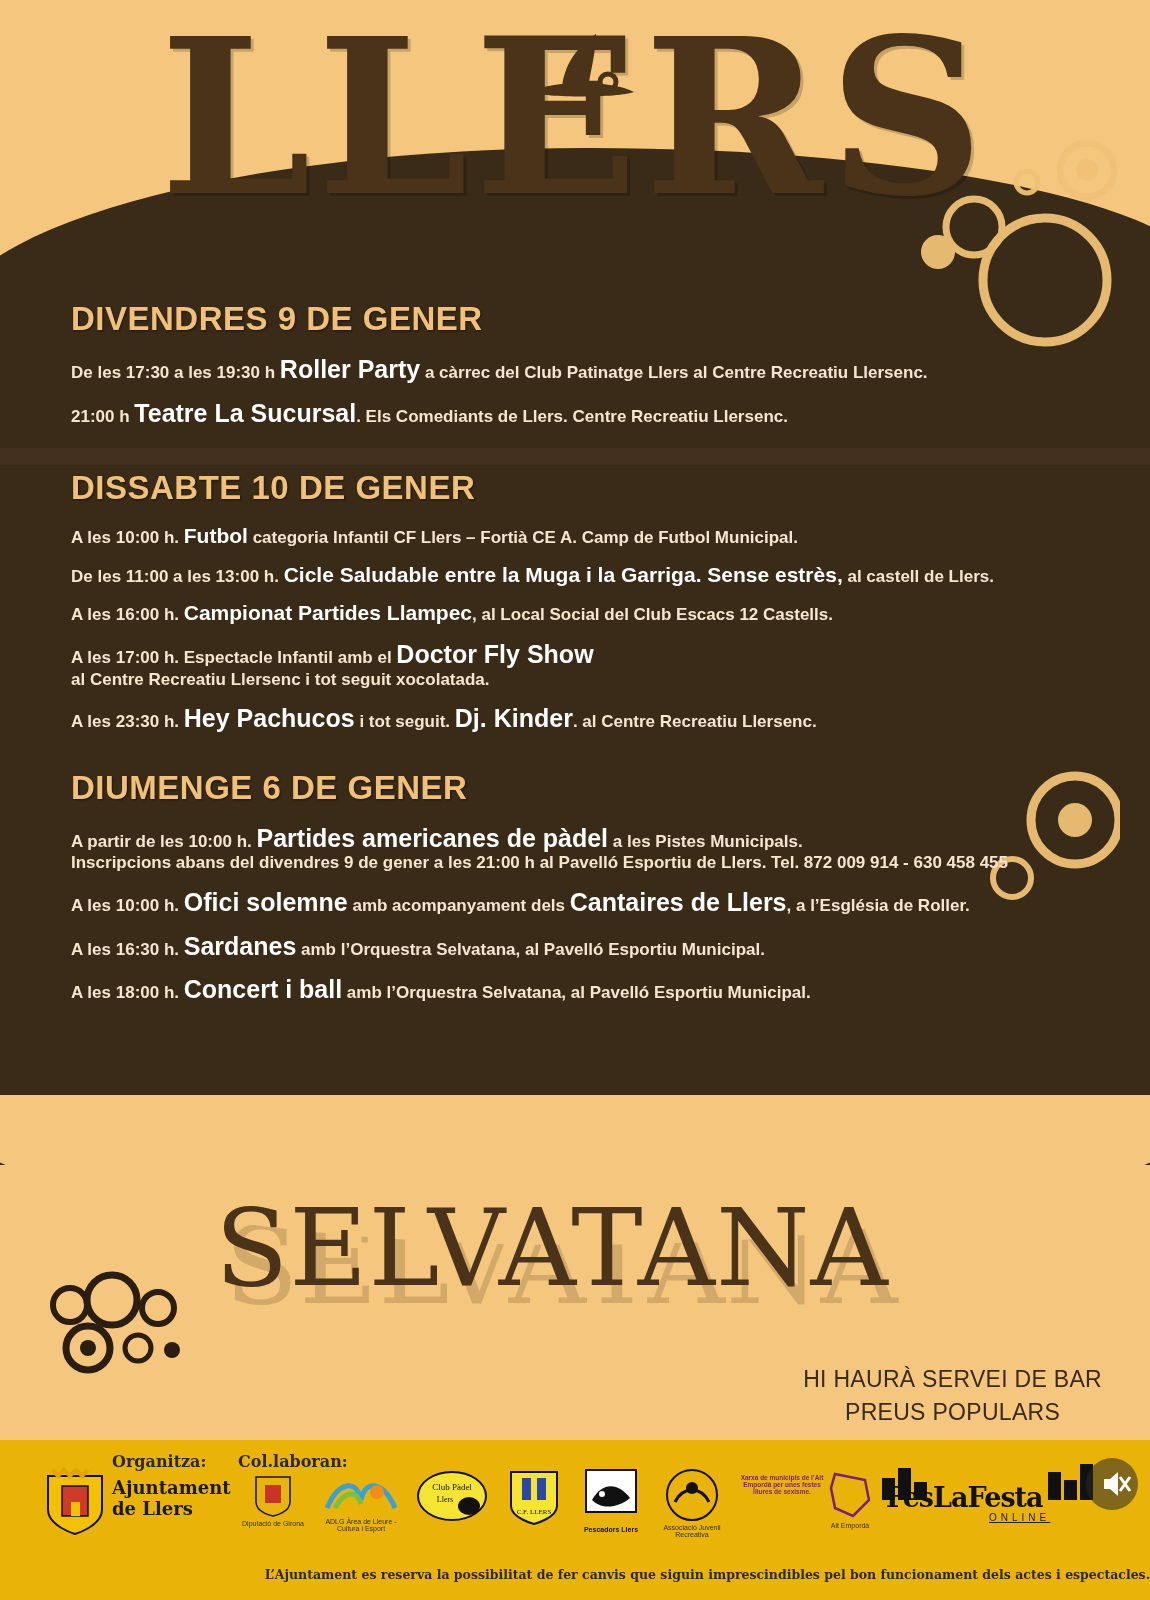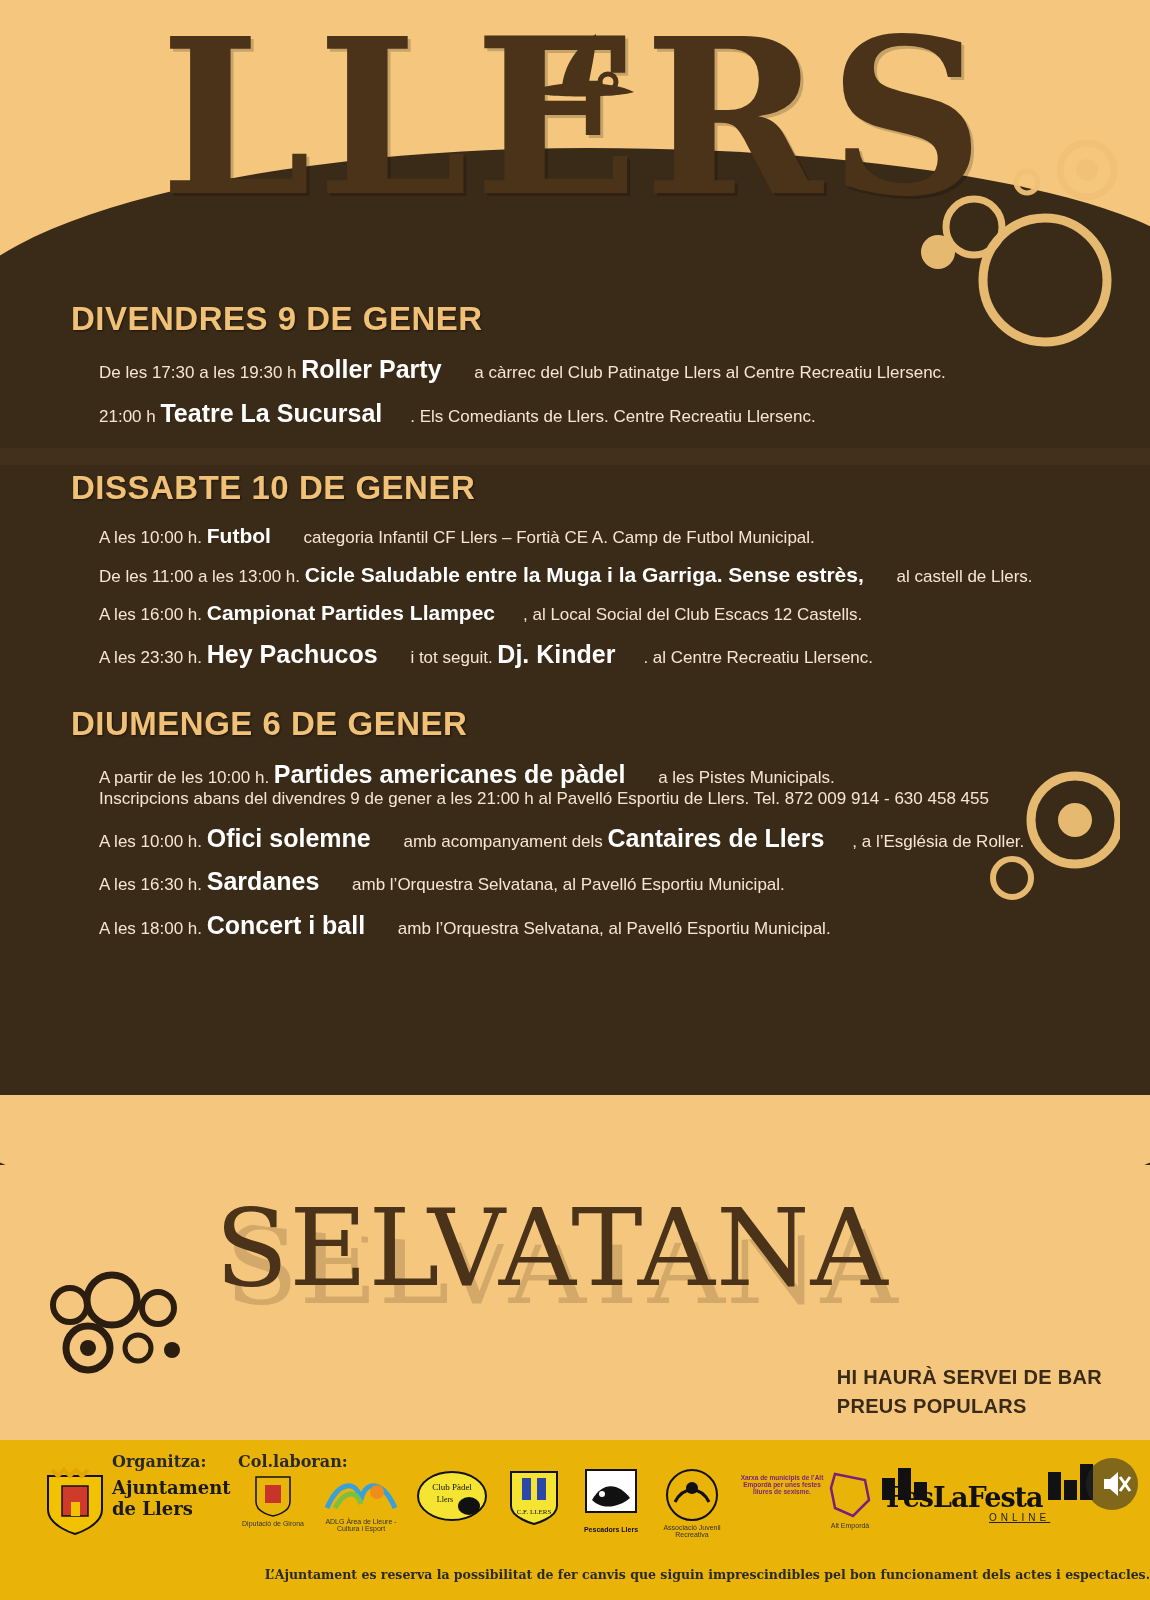--- a/index.html
+++ b/index.html
@@ -119,21 +119,21 @@
   .ev .hl {
     font-size: 25px;
     font-weight: bold;
     color: #ffffff;
   }
   .ev .hl2 {
     font-size: 21px;
     font-weight: bold;
     color: #ffffff;
   }
-  .ev b { font-weight: normal; margin-left: 28px; }
+  .ev b { font-weight: bold; }
   .sp1 { height: 28px; }
   .sp2 { height: 22px; }
 
   
   .circles-tr { position: absolute; right: 18px; top: 130px; z-index: 3; opacity: .95; }
   .circles-br { position: absolute; right: 30px; top: 760px; z-index: 3; opacity: .95; }
 
   
   .bottom-band {
     position: absolute;
@@ -167,24 +167,24 @@
   .selvatana .shadow {
     position: absolute;
     left: 10px; top: 18px;
     color: rgba(90,65,35,.22);
     z-index: -1;
   }
   .bar-note {
     position: absolute;
     right: 48px;
     top: 198px;
-    text-align: left;
+    text-align: center;
     color: #3a2a18;
-    font-size: 20px;
-    font-weight: bold;
+    font-size: 23px;
+    font-weight: normal;
     line-height: 1.45;
     letter-spacing: .3px;
   }
   .circles-bl { position: absolute; left: 40px; top: 105px; }
 
   
   .footer {
     position: absolute;
     left: 0;
     top: 1440px;
@@ -319,20 +319,24 @@
       </p>
 
       <p class="ev">
         <b>De les 11:00 a les 13:00 h. </b><span class="hl2">Cicle Saludable entre la Muga i la Garriga. Sense estrès,</span><b> al castell de Llers.</b>
       </p>
 
       <p class="ev">
         <b>A les 16:00 h. </b><span class="hl2">Campionat Partides Llampec</span><b>, al Local Social del Club Escacs 12 Castells.</b>
       </p>
 
+      <p class="ev">
+        <b>A les 17:00 h. Espectacle Infantil amb el </b><span class="hl">Doctor Fly Show</span><br>
+        <b>al Centre Recreatiu Llersenc i tot seguit xocolatada.</b>
+      </p>
 
       <p class="ev">
         <b>A les 23:30 h. </b><span class="hl">Hey Pachucos</span><b> i tot seguit. </b><span class="hl">Dj. Kinder</span><b>. al Centre Recreatiu Llersenc.</b>
       </p>
     </div>
 
     <div class="sp2"></div>
 
     <div class="day-block">
       <div class="day-head">DIUMENGE 6 DE GENER</div>

